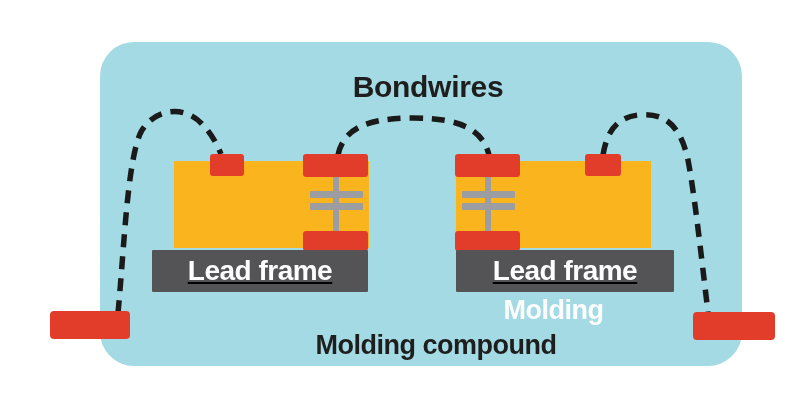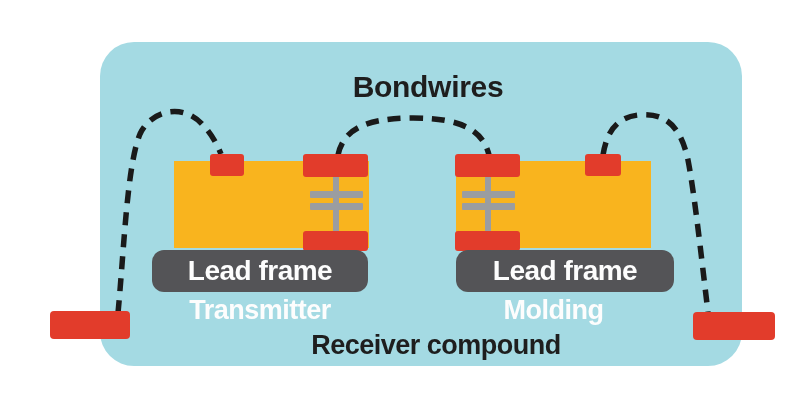--- a/index.html
+++ b/index.html
@@ -50,22 +50,22 @@
   .pad.ext{border-radius:4px;}
   .stem{
     background:var(--plate,#9B9DA0);
   }
   .plate{
     background:var(--plate,#9B9DA0);
     border-radius:1px;
   }
   .leadframe{
     background:var(--leadframe,#545457);
-    border-radius:12px;
-    display:flex;align-items:center;justify-content:center;
+    border-radius:1px;
+    display:flex;align-items:center;justify-content:center;text-decoration:underline;
   }
   .leadframe-label{
     color:var(--light_text,#FDFDFD);
     font-size:28px;font-weight:700;
     letter-spacing:-0.5px;
     white-space:nowrap;
   }
   .die-label{
     position:absolute;
     color:var(--light_text,#FDFDFD);
@@ -105,29 +105,28 @@
   <div class="block chip" style="left:163px;top:161px;width:195px;height:87px;"></div>
   <div class="block stem" style="left:322px;top:176px;width:6px;height:57px;"></div>
   <div class="block plate" style="left:299px;top:191px;width:53px;height:7px;"></div>
   <div class="block plate" style="left:299px;top:203px;width:53px;height:7px;"></div>
   <div class="block pad" style="left:199px;top:154px;width:34px;height:22px;"></div>
   <div class="block pad" style="left:292px;top:154px;width:65px;height:23px;"></div>
   <div class="block pad" style="left:292px;top:231px;width:65px;height:20px;"></div>
   <div class="block leadframe" style="left:141px;top:250px;width:216px;height:42px;">
     <span class="leadframe-label">Lead frame</span>
   </div>
-  <div class="die-label" style="left:141px;top:295px;width:216px;">Transmitter</div>
 
   <div class="block chip" style="left:445px;top:161px;width:195px;height:87px;"></div>
   <div class="block stem" style="left:474px;top:176px;width:6px;height:57px;"></div>
   <div class="block plate" style="left:451px;top:191px;width:53px;height:7px;"></div>
   <div class="block plate" style="left:451px;top:203px;width:53px;height:7px;"></div>
   <div class="block pad" style="left:444px;top:154px;width:65px;height:23px;"></div>
   <div class="block pad" style="left:444px;top:231px;width:65px;height:20px;"></div>
   <div class="block pad" style="left:574px;top:154px;width:36px;height:22px;"></div>
   <div class="block leadframe" style="left:445px;top:250px;width:218px;height:42px;">
     <span class="leadframe-label">Lead frame</span>
   </div>
   <div class="die-label" style="left:445px;top:295px;width:195px;">Molding</div>
 
-  <div class="compound-label">Receiver compound</div>
+  <div class="compound-label">Molding compound</div>
 
 </div>
 
 </body></html>

